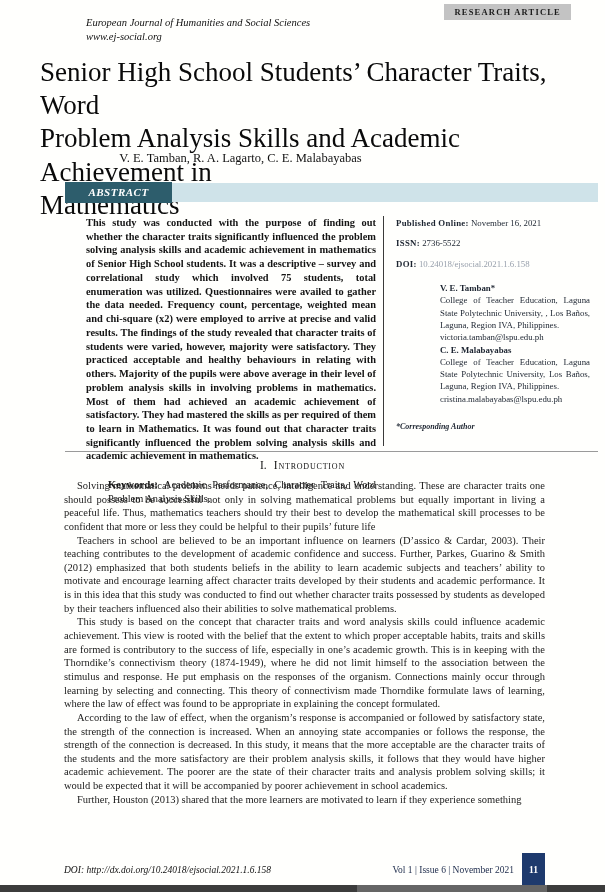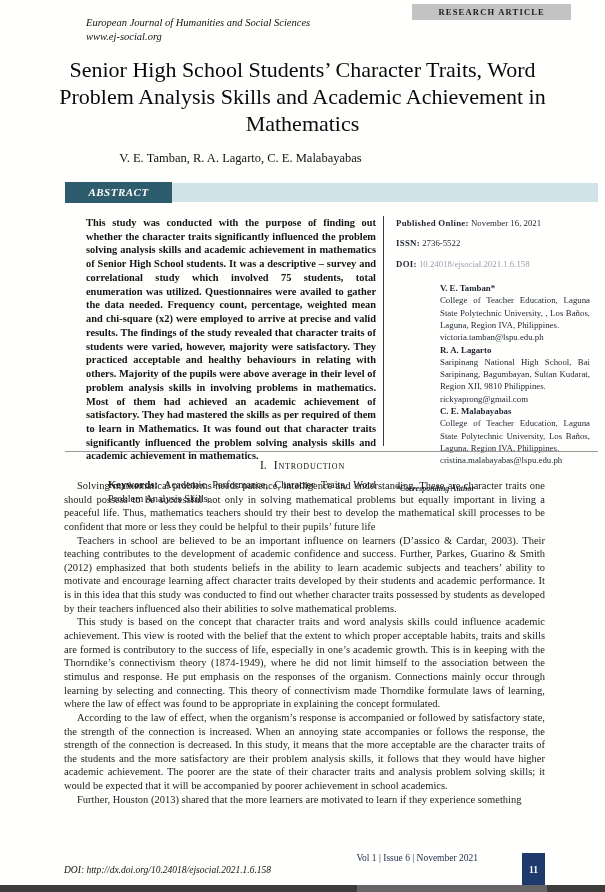--- a/index.html
+++ b/index.html
@@ -17,38 +17,37 @@
   }
   .badge {
     position: absolute;
     top: 4px;
     right: 34px;
     background: #c3c3c3;
     color: #1a1a1a;
     font-size: 8.5px;
     font-weight: bold;
     letter-spacing: 1.2px;
-    padding: 3px 26px;
+    padding: 3px 10px;
   }
   .journal-block {
     position: absolute;
     left: 86px;
     top: 16px;
     font-style: italic;
     font-size: 10.5px;
     line-height: 1.35;
     color: #111;
   }
   .title {
     position: absolute;
     top: 56px;
     left: 40px;
     width: 525px;
-    text-align: center;
-    font-size: 22px;
+    font-size: 27px;
     line-height: 1.23;
     color: #0a0a0a;
   }
   .authors {
     position: absolute;
     top: 142px;
     left: 0;
     width: 481px;
     text-align: center;
     font-size: 12.5px;
@@ -169,24 +168,23 @@
     justify-content: space-between;
     align-items: center;
   }
   .footer-doi {
     font-style: italic;
     font-size: 9.5px;
     color: #111;
   }
   .footer-right {
     display: flex;
-    align-items: flex-start;
+    align-items: center;
     font-size: 9.5px;
     color: #1c2a4a;
-    gap: 36px;
   }
   .page-num {
     margin-left: 8px;
     background: #1e3a6d;
     color: #ffffff;
     font-weight: bold;
     font-size: 9.5px;
     padding: 12px 7px;
   }
   .scrollbar-track {
@@ -253,25 +251,20 @@
       <span class="doi-value">10.24018/ejsocial.2021.1.6.158</span>
     </div>
 
     <div class="authors-info">
       <div>
         <div class="author-name">V. E. Tamban*</div>
         <div>College of Teacher Education, Laguna State Polytechnic University, , Los Baños, Laguna, Region IVA, Philippines.</div>
         <div>victoria.tamban@lspu.edu.ph</div>
       </div>
       <div>
-        <div class="author-name">R. A. Lagarto</div>
-        <div>Saripinang National High School, Bai Saripinang, Bagumbayan, Sultan Kudarat, Region XII, 9810 Philippines.</div>
-        <div>rickyaprong@gmail.com</div>
-      </div>
-      <div>
         <div class="author-name">C. E. Malabayabas</div>
         <div>College of Teacher Education, Laguna State Polytechnic University, Los Baños, Laguna, Region IVA, Philippines.</div>
         <div>cristina.malabayabas@lspu.edu.ph</div>
       </div>
     </div>
 
     <div class="corresponding">*Corresponding Author</div>
   </div>
 
   <div class="section-rule"></div>

